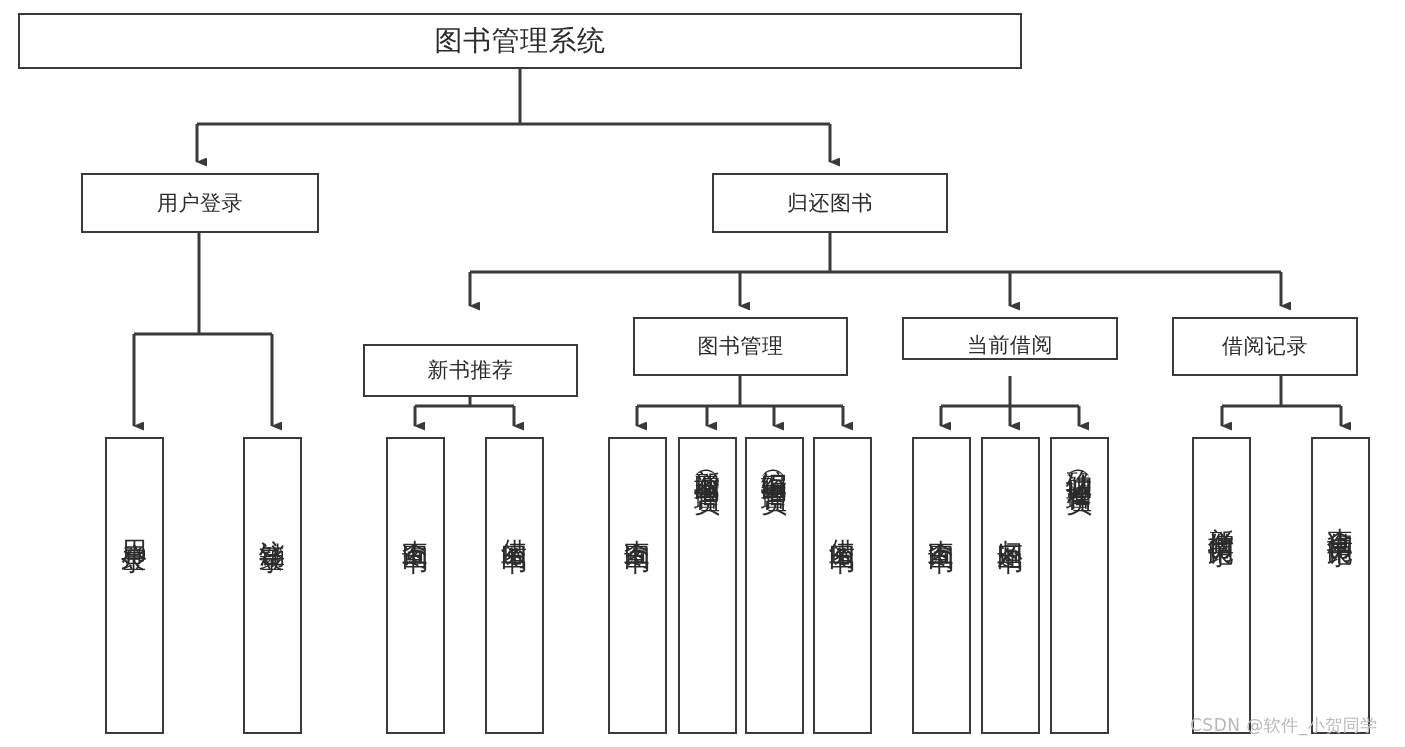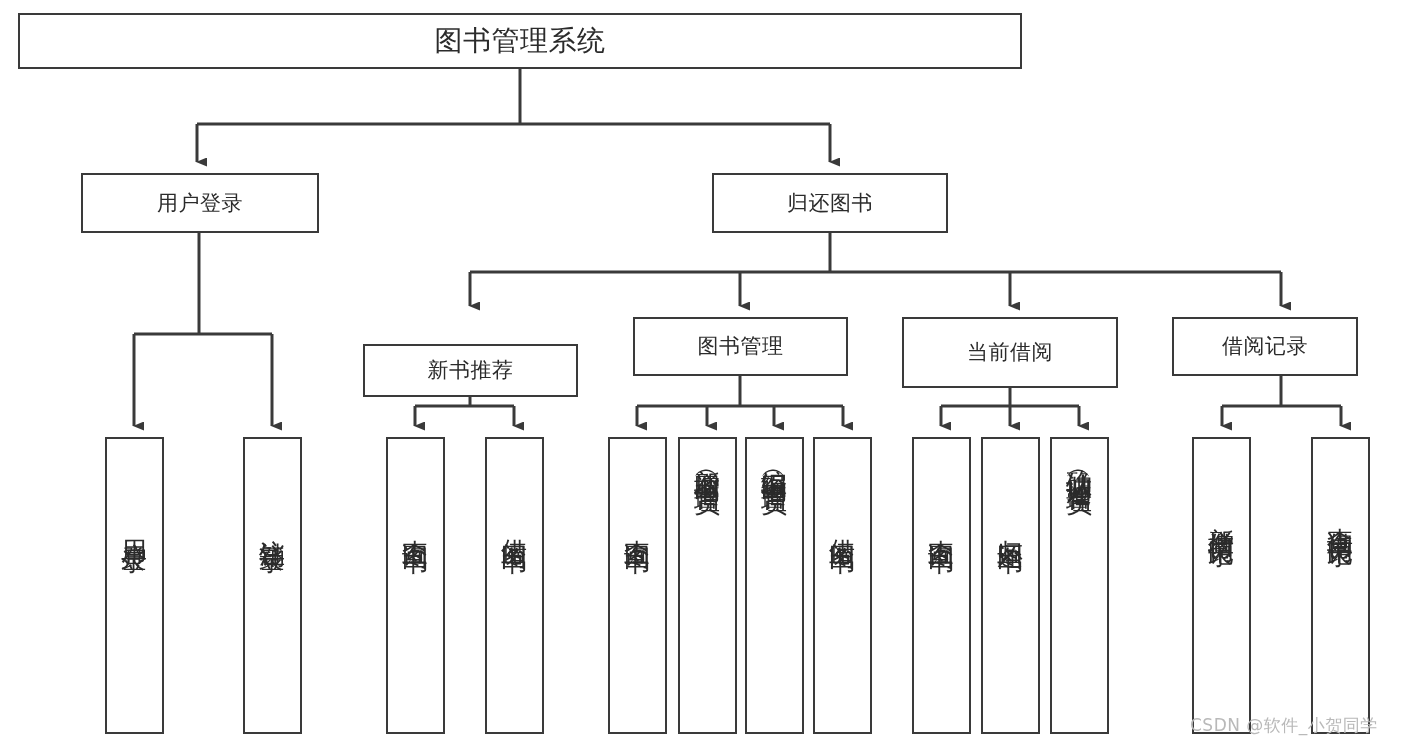--- a/index.html
+++ b/index.html
@@ -143,21 +143,21 @@
   <div class="node horiz" style="left:712px;top:173px;width:236px;height:60px;">
     <span class="lbl">归还图书</span>
   </div>
 
   <div class="node horiz" style="left:363px;top:317px;width:215px;height:53px;margin-top:27px;">
     <span class="lbl">新书推荐</span>
   </div>
   <div class="node horiz" style="left:633px;top:317px;width:215px;height:59px;">
     <span class="lbl">图书管理</span>
   </div>
-  <div class="node horiz" style="left:902px;top:317px;width:216px;height:71px;">
+  <div class="node horiz" style="left:902px;top:317px;width:216px;height:43px;align-items:flex-end;">
     <span class="lbl">当前借阅</span>
   </div>
   <div class="node horiz" style="left:1172px;top:317px;width:186px;height:59px;">
     <span class="lbl">借阅记录</span>
   </div>
 
   <div class="node vert mid" style="left:105px;top:437px;width:59px;height:297px;">
     <span class="lbl">用户登录</span>
   </div>
   <div class="node vert mid" style="left:243px;top:437px;width:59px;height:297px;">

